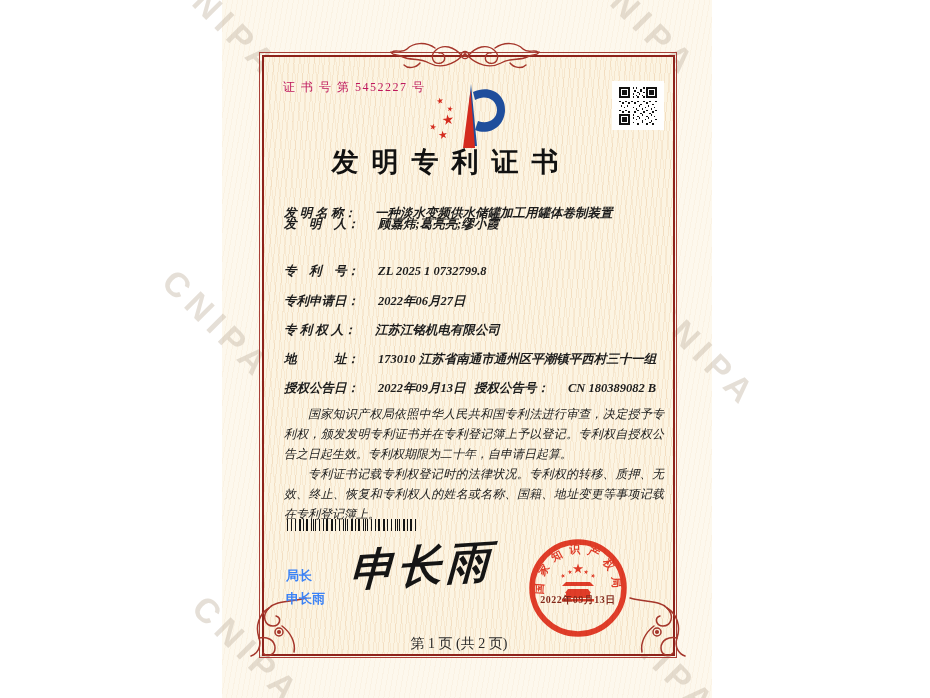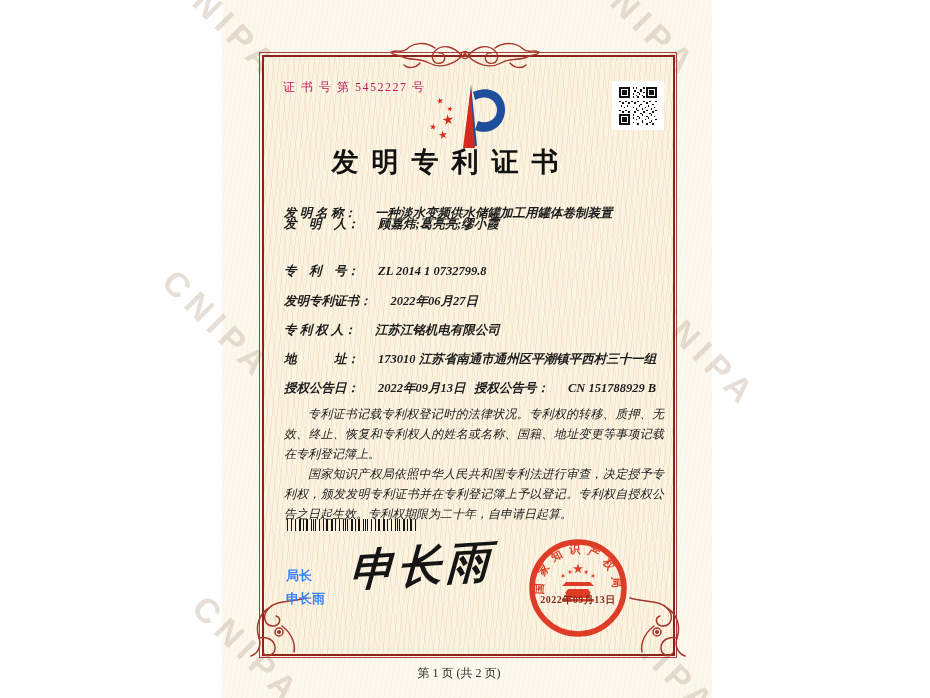--- a/index.html
+++ b/index.html
@@ -78,21 +78,21 @@
     left:350px;top:542px;width:180px;
     font-size:44px;font-weight:700;font-style:italic;letter-spacing:4px;color:#151515;
     transform:rotate(-4deg) skewX(-6deg);transform-origin:left center;
     font-family:"DejaVu Serif","Liberation Serif",serif;white-space:nowrap;
   }
 
   
   .seal{left:518px;top:536px;width:120px;height:104px;mix-blend-mode:multiply;opacity:.95;}
 
   
-  .page-ind{left:259px;top:635px;width:400px;text-align:center;font-size:12px;color:#2a2a2a;margin-top:30px;}
+  .page-ind{left:259px;top:635px;width:400px;text-align:center;font-size:14px;color:#2a2a2a;}
   .cont-note{left:259px;top:662px;width:400px;text-align:center;font-size:11.5px;font-weight:600;font-style:italic;color:#1f1f1f;margin-top:43px;}
 
   .ornament{left:390px;top:38px;width:150px;height:36px;}
   .flourish-l{left:248px;top:596px;width:62px;height:64px;}
   .flourish-r{left:626px;top:596px;width:62px;height:64px;transform:scaleX(-1);}
 </style>
 </head>
 <body>
 
 <div class="abs paper"></div>
@@ -190,48 +190,48 @@
 <div class="abs frow" style="top:206px">
   <span class="flabel">发 明 名 称：</span>
   <span class="fvalue">一种淡水变频供水储罐加工用罐体卷制装置</span>
 </div>
 <div class="abs frow" style="top:217px">
   <span class="flabel">发　明　人：</span>
   <span class="fvalue">顾嘉炜;葛亮亮;缪小霞</span>
 </div>
 <div class="abs frow" style="top:264px">
   <span class="flabel">专　利　号：</span>
-  <span class="fvalue">ZL 2014 1 0732799.8</span>
+  <span class="fvalue">ZL 2025 1 0732799.8</span>
 </div>
 <div class="abs frow" style="top:294px">
-  <span class="flabel">发明专利证书：</span>
+  <span class="flabel">专利申请日：</span>
   <span class="fvalue">2022年06月27日</span>
 </div>
 <div class="abs frow" style="top:323px">
   <span class="flabel">专 利 权 人：</span>
   <span class="fvalue">江苏江铭机电有限公司</span>
 </div>
 <div class="abs frow" style="top:352px">
   <span class="flabel">地　　　址：</span>
   <span class="fvalue">173010 江苏省南通市通州区平潮镇平西村三十一组</span>
 </div>
 <div class="abs frow" style="top:381px">
   <span class="pair1">
     <span class="flabel">授权公告日：</span>
     <span class="fvalue">2022年09月13日</span>
   </span>
   <span class="pair2">
     <span class="flabel">授权公告号：</span>
-    <span class="fvalue">CN 151788929 B</span>
+    <span class="fvalue">CN 180389082 B</span>
   </span>
 </div>
 
 <div class="abs paras">
+  <p>国家知识产权局依照中华人民共和国专利法进行审查，决定授予专利权，颁发发明专利证书并在专利登记簿上予以登记。专利权自授权公告之日起生效。专利权期限为二十年，自申请日起算。</p>
   <p>专利证书记载专利权登记时的法律状况。专利权的转移、质押、无效、终止、恢复和专利权人的姓名或名称、国籍、地址变更等事项记载在专利登记簿上。</p>
-  <p>国家知识产权局依照中华人民共和国专利法进行审查，决定授予专利权，颁发发明专利证书并在专利登记簿上予以登记。专利权自授权公告之日起生效。专利权期限为二十年，自申请日起算。</p>
 </div>
 
 <div class="abs barcode"></div>
 
 <div class="abs signer">
   <div>局长</div>
   <div>申长雨</div>
 </div>
 <div class="abs sig-script">申长雨</div>
 

